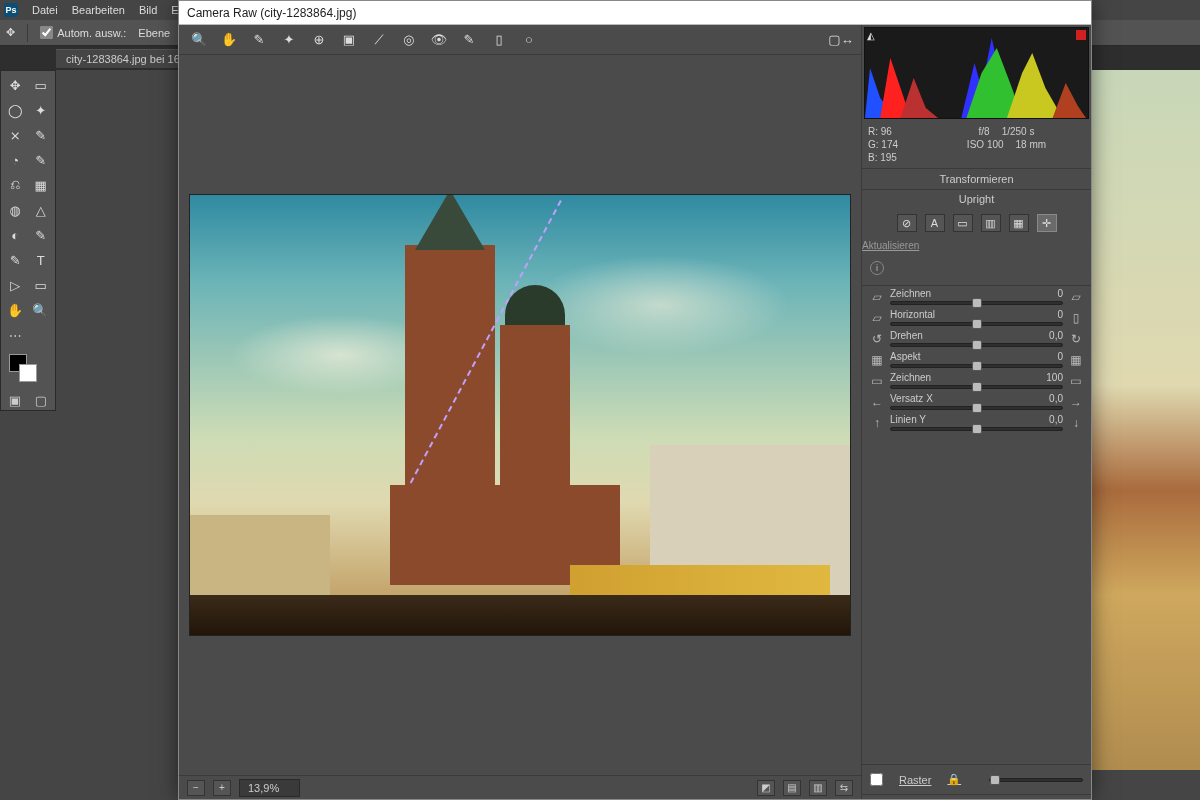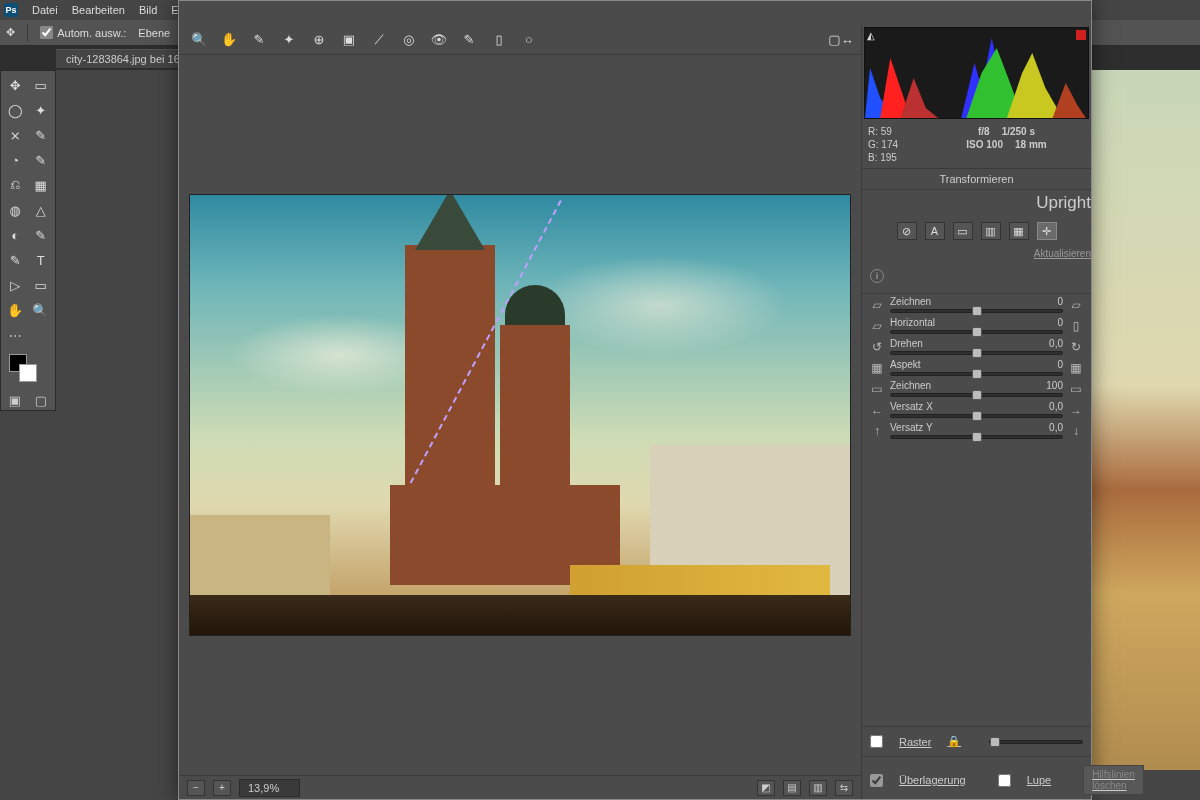--- a/index.html
+++ b/index.html
@@ -70,30 +70,30 @@
 .zoom-box { background:#3a3a3a; border:1px solid #2a2a2a; padding:2px 20px 2px 8px; font-size:11px;}
 
 
 .histo { height:92px; background:#1a1a1a; border:1px solid #111; margin:2px; position:relative; overflow:hidden;}
 .histo svg { position:absolute; inset:0; width:100%; height:100%;}
 .tri-l { position:absolute; top:2px; left:2px; font-size:10px; color:#ddd;}
 .tri-r { position:absolute; top:2px; right:2px; width:10px; height:10px; background:#d02020;}
 .rgb-exif { display:flex; font-size:10px; padding:4px 6px; color:#ccc; line-height:13px;}
 .rgb { width:60px;}
 .exif { flex:1; text-align:center;}
-.exif div { display:inline-block; margin: 0 6px; font-weight: bold;}
+.exif div { display:inline-block; margin: 0 6px;}
 
 .section-title { text-align:center; padding: 4px 0; background:#4b4b4b; border-top:1px solid #3a3a3a; border-bottom:1px solid #3a3a3a; color:#ccc; font-size:11px;}
-.sub-title { text-align:right; padding: 3px 0; color:#ccc; font-size:17px;}
+.sub-title { text-align:center; padding: 3px 0; color:#ccc; font-size:11px;}
 
 .upright-row { display:flex; justify-content:center; gap:8px; padding:6px 0;}
 .upright-row .ubtn { width:20px; height:18px; border:1px solid #333; background:#555; display:flex; align-items:center; justify-content:center; color:#ddd; font-size:11px;}
 .upright-row .ubtn.active { background:#6a6a6a; border-color:#888;}
 
-.update-link { text-align:right; font-size:10px; color:#999; text-decoration:underline; padding:2px 0 6px;}
+.update-link { text-align:left; font-size:10px; color:#999; text-decoration:underline; padding:2px 0 6px;}
 .hint { display:flex; gap:6px; padding: 4px 8px 10px; font-size:10px; color:#bbb; line-height:12px; border-bottom:1px solid #3a3a3a;}
 .hint .i { width:14px; height:14px; border:1px solid #888; border-radius:50%; flex-shrink:0; display:flex; align-items:center; justify-content:center; font-size:9px;}
 
 .slider-row { display:grid; grid-template-columns: 18px 1fr 18px; align-items:center; gap:4px; padding: 2px 6px;}
 .slider-row .icoL, .slider-row .icoR { text-align:center; color:#bbb; font-size:12px;}
 .slider-row .mid { }
 .slider-row .labelval { display:flex; justify-content:space-between; font-size:10px; color:#ccc; padding-bottom:2px;}
 .slider-row .track { height:4px; background:#2f2f2f; border:1px solid #222; position:relative; border-radius:2px;}
 .slider-row .thumb { position:absolute; top:-4px; width:10px; height:10px; background:#bcbcbc; border:1px solid #555; border-radius:2px; transform:translateX(-50%);}
 
@@ -166,20 +166,21 @@
     <span>▣</span>
     <span>▢</span>
   </div>
 </div>
 
 <div class="bg-preview">
   <div class="bgimg"></div>
 </div>
 
 <div class="cr-window">
+  <div class="cr-title">Camera Raw (city-1283864.jpg)</div>
   <div class="cr-body">
 
     <div class="cr-left">
       <div class="cr-toolbar">
         <span class="tbtn">🔍</span>
         <span class="tbtn">✋</span>
         <span class="tbtn">✎</span>
         <span class="tbtn">✦</span>
         <span class="tbtn">⊕</span>
         <span class="tbtn">▣</span>
@@ -228,21 +229,21 @@
           <path d="M15,90 L25,30 L40,75 L55,90 Z" fill="#ff2020"></path>
           <path d="M35,90 L48,50 L60,80 L72,90 Z" fill="#bb3030"></path>
           <path d="M95,90 L108,35 L115,60 L125,10 L135,55 L145,90 Z" fill="#3030ff"></path>
           <path d="M100,90 L115,45 L130,20 L145,60 L155,90 Z" fill="#30c030"></path>
           <path d="M140,90 L155,45 L165,25 L178,60 L195,90 Z" fill="#c8c820"></path>
           <path d="M185,90 L198,55 L210,78 L218,90 Z" fill="#b04020"></path>
         </svg>
       </div>
       <div class="rgb-exif">
         <div class="rgb">
-          <div><span>R:</span> <span>59</span></div>
+          <div><span>R:</span> <span>96</span></div>
           <div><span>G:</span> <span>174</span></div>
           <div><span>B:</span> <span>195</span></div>
         </div>
         <div class="exif">
           <div>f/8</div><div>1/250 s</div><br>
           <div><span>ISO</span> <span>100</span></div><div>18 mm</div>
         </div>
       </div>
       <div class="section-title">Transformieren</div>
       <div class="sub-title">Upright</div>
@@ -335,21 +336,21 @@
               <div class="track">
                 <div class="thumb" style="left:50%"></div>
               </div>
             </div>
             <div class="icoR">→</div>
           </div>
           <div class="slider-row">
             <div class="icoL">↑</div>
             <div class="mid">
               <div class="labelval">
-                <span>Versatz Y</span>
+                <span>Linien Y</span>
                 <span>0,0</span>
               </div>
               <div class="track">
                 <div class="thumb" style="left:50%"></div>
               </div>
             </div>
             <div class="icoR">↓</div>
           </div>
         </div>
 
@@ -357,24 +358,15 @@
       <div class="sep-h"></div>
       <div class="chk-row">
         <input type="checkbox" style="">
         <span>Raster</span>
         <span style="color:#d0a030;">🔒</span>
         <div class="raster-slider">
             <div class="thumb"></div>
           </div>
       </div>
       <div class="sep-h"></div>
-      <div class="chk-row">
-        <input type="checkbox" checked="" style="">
-        <span>Überlagerung</span>
-        <span style="width:10px"></span>
-        <input type="checkbox" style="">
-        <span>Lupe</span>
-        <span class="sp"></span>
-        <span class="btn-dim">Hilfslinien löschen</span>
-      </div>
     </div>
   </div>
 </div>
 
 </body></html>

